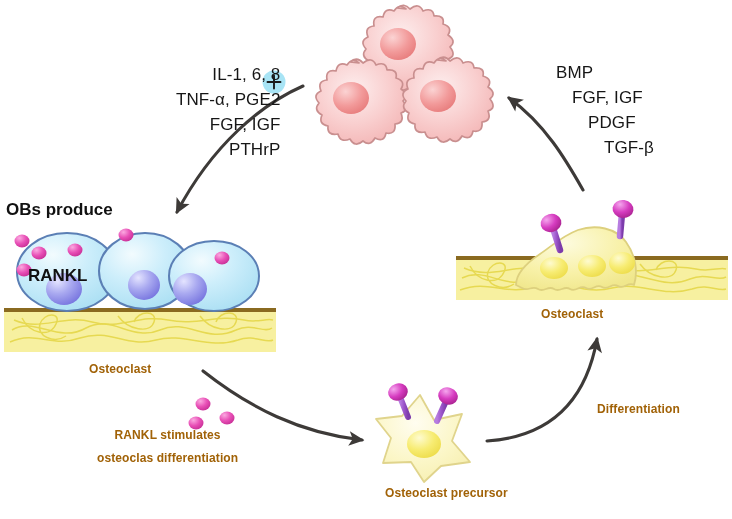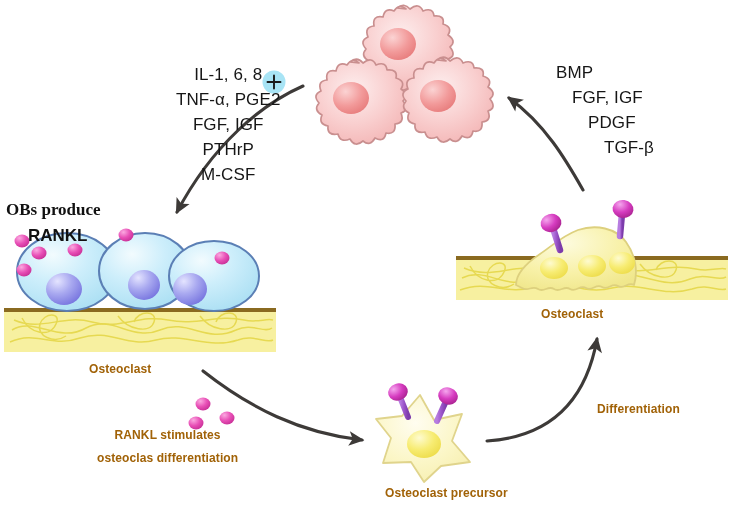--- a/index.html
+++ b/index.html
@@ -31,35 +31,35 @@
     font-size:17px;
     font-weight:700;
     color:#111111;
   }
 
   #left-cytokines{
     left:176px;top:62px;
     text-align:right;
     line-height:25px;
   }
-  #left-cytokines > div{display:block;text-align:center;}
+  #left-cytokines > div{display:block;}
 
   #right-cytokines{
     left:556px;top:60px;
     text-align:left;
     line-height:25px;
   }
   #right-cytokines > div{display:block;}
   #right-cytokines .r2{padding-left:16px;}
   #right-cytokines .r3{padding-left:32px;}
   #right-cytokines .r4{padding-left:48px;}
 
   #obs-produce{left:6px;top:197px;line-height:26px;}
-  #obs-produce .l1{display:block;font-family:Liberation Serif, serif;}
-  #obs-produce .l2{display:block;padding-left:22px;}
+  #obs-produce .l1{display:block;}
+  #obs-produce .l2{display:block;padding-left:22px;margin-top:40px;}
 
   #osteoblasts-label{left:89px;top:362px;}
   #osteoclast-label{left:541px;top:307px;}
   #precursor-label{left:339px;top:486px;margin-left:46px;}
   #differentiation-label{left:597px;top:402px;}
 
   #rankl-stim{left:97px;top:424px;line-height:23px;text-align:center;}
   #rankl-stim .s1{display:block;}
   #rankl-stim .s2{display:block;}
 </style>
@@ -245,21 +245,20 @@
     <circle cx="274" cy="82" r="11.5" fill="#a8e4f5"></circle>
     <path d="M274 75.5 L274 88.5 M267.5 82 L280.5 82" stroke="#1a1a1a" stroke-width="1.9" stroke-linecap="round"></path>
   </g>
 </svg>
 
 <div class="txt cytokine" id="left-cytokines">
   <div>IL-1, 6, 8</div>
   <div>TNF-α, PGE2</div>
   <div>FGF, IGF</div>
   <div>PTHrP</div>
-  <div>M-CSF</div>
 </div>
 
 <div class="txt cytokine" id="right-cytokines">
   <div class="r1">BMP</div>
   <div class="r2">FGF, IGF</div>
   <div class="r3">PDGF</div>
   <div class="r4">TGF-β</div>
 </div>
 
 <div class="txt lbl-bold-lg" id="obs-produce">

